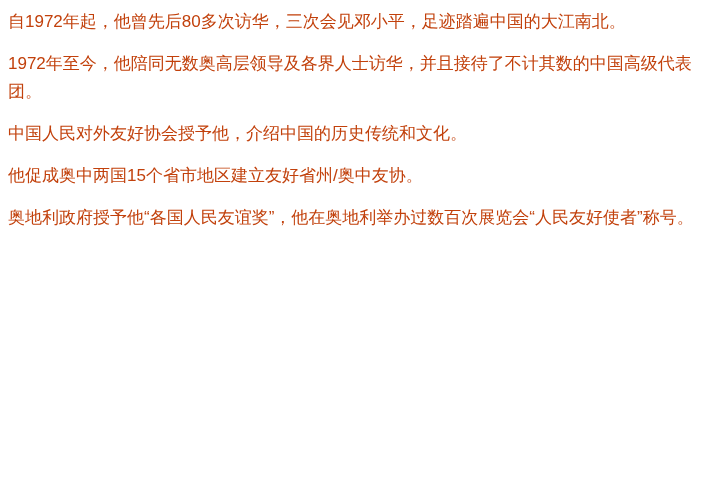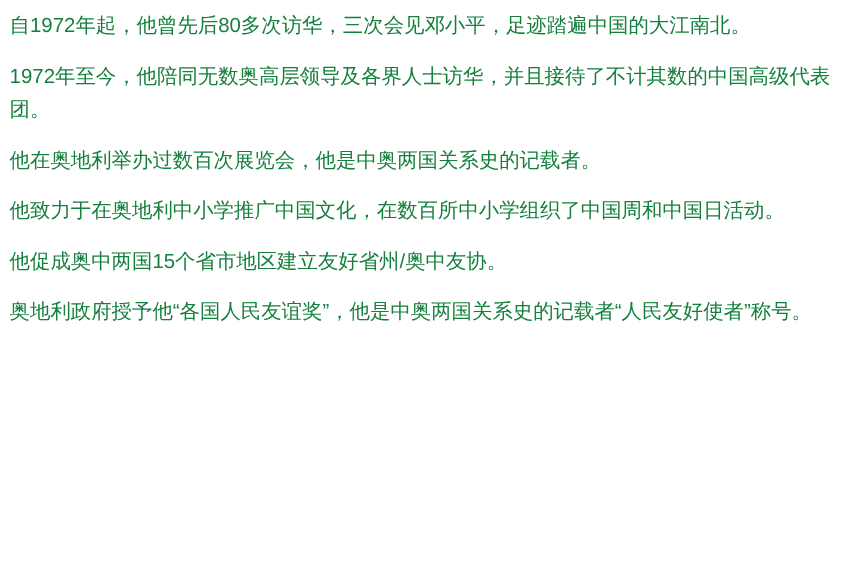--- a/index.html
+++ b/index.html
@@ -10,33 +10,32 @@
   body {
     width: 720px;
     height: 482px;
     overflow: hidden;
     font-family: "Liberation Sans", "DejaVu Sans", sans-serif;
   }
   .article {
     box-sizing: border-box;
     width: 720px;
     padding: 8px 22px 0 8px; 
-    color: #15803d;
+    color: #c2410c;
   }
   .article p {
     margin: 0 0 14px 0;
     font-size: 17px;
     line-height: 28px;
     text-align: left;
     word-break: break-all;
   }
 </style>
 </head>
 <body>
 
 <div class="article">
   <p>自1972年起，他曾先后80多次访华，三次会见邓小平，足迹踏遍中国的大江南北。</p>
   <p>1972年至今，他陪同无数奥高层领导及各界人士访华，并且接待了不计其数的中国高级代表团。</p>
-  <p>他在奥地利举办过数百次展览会，他是中奥两国关系史的记载者。</p>
-  <p>他致力于在奥地利中小学推广中国文化，在数百所中小学组织了中国周和中国日活动。</p>
+  <p>中国人民对外友好协会授予他，介绍中国的历史传统和文化。</p>
   <p>他促成奥中两国15个省市地区建立友好省州/奥中友协。</p>
-  <p>奥地利政府授予他“各国人民友谊奖”，他是中奥两国关系史的记载者“人民友好使者”称号。</p>
+  <p>奥地利政府授予他“各国人民友谊奖”，他在奥地利举办过数百次展览会“人民友好使者”称号。</p>
 </div>
 
 </body></html>

